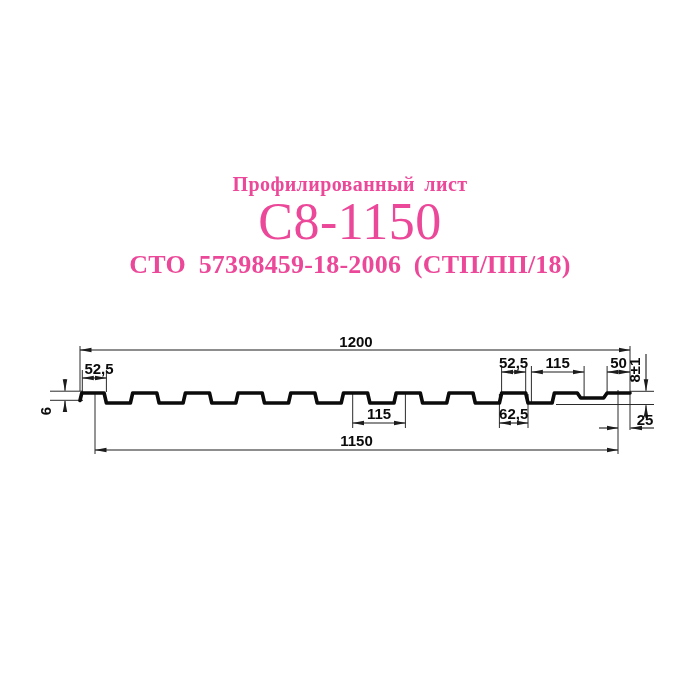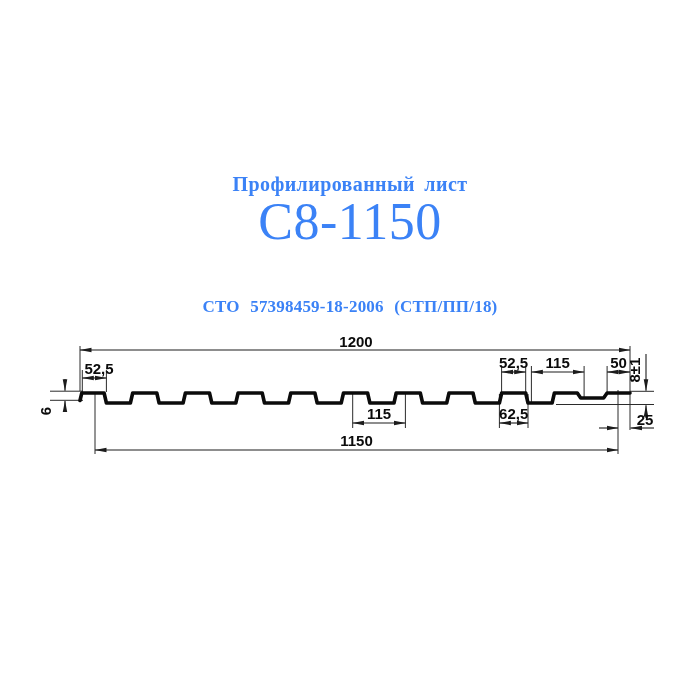--- a/index.html
+++ b/index.html
@@ -1,21 +1,21 @@
 <!DOCTYPE html>
 <html><head>
 <meta charset="utf-8">
 <style>
   html,body{margin:0;padding:0;background:#ffffff;}
   .page{position:relative;width:700px;height:654px;background:#ffffff;overflow:hidden;
-        font-family:"Liberation Serif",serif;color:#3b82f6;}
+        font-family:"Liberation Serif",serif;color:#ec4899;}
   .title-block div{position:absolute;left:0;right:0;text-align:center;line-height:1;white-space:nowrap;}
   .title-sub {top:174px;font-size:20px;font-weight:bold;letter-spacing:.4px;word-spacing:4px;}
   .title-main{top:196px;font-size:52px;font-weight:normal;letter-spacing:.5px;}
-  .title-std {top:252px;font-size:17px;font-weight:bold;letter-spacing:.2px;word-spacing:6px;margin-top:46px;}
+  .title-std {top:252px;font-size:26px;font-weight:bold;letter-spacing:.2px;word-spacing:6px;}
   svg{position:absolute;left:0;top:330px;}
   .thin{stroke:#2b2b2b;stroke-width:1;fill:none;}
   .dimline{stroke:#1c1c1c;stroke-width:1.1;fill:none;}
   .profile{stroke:#0b0b0b;stroke-width:3.6;fill:none;stroke-linejoin:round;stroke-linecap:round;}
   text.dim{font-family:"Liberation Sans",sans-serif;font-weight:bold;font-size:15px;fill:#0b0b0b;text-anchor:middle;}
 </style>
 </head>
 <body>
 
 <div class="page">

